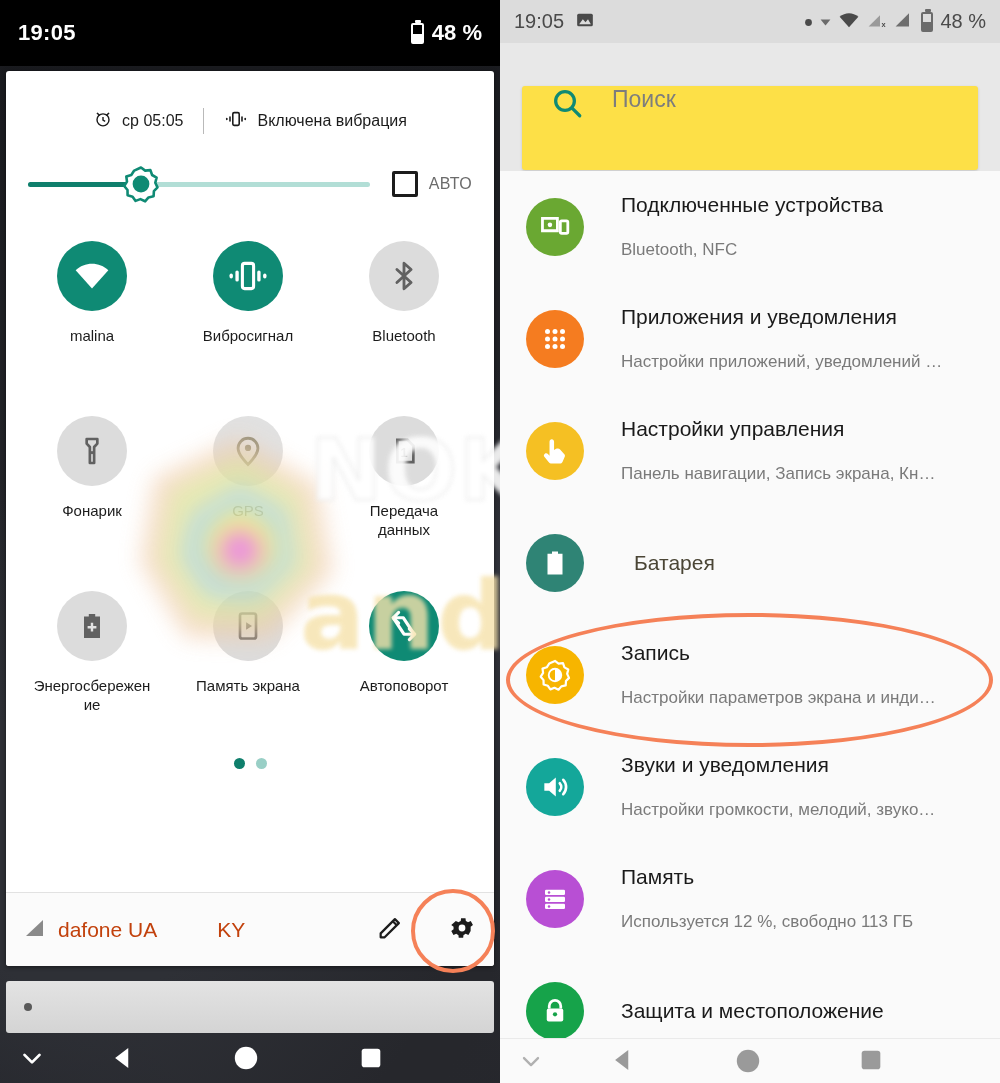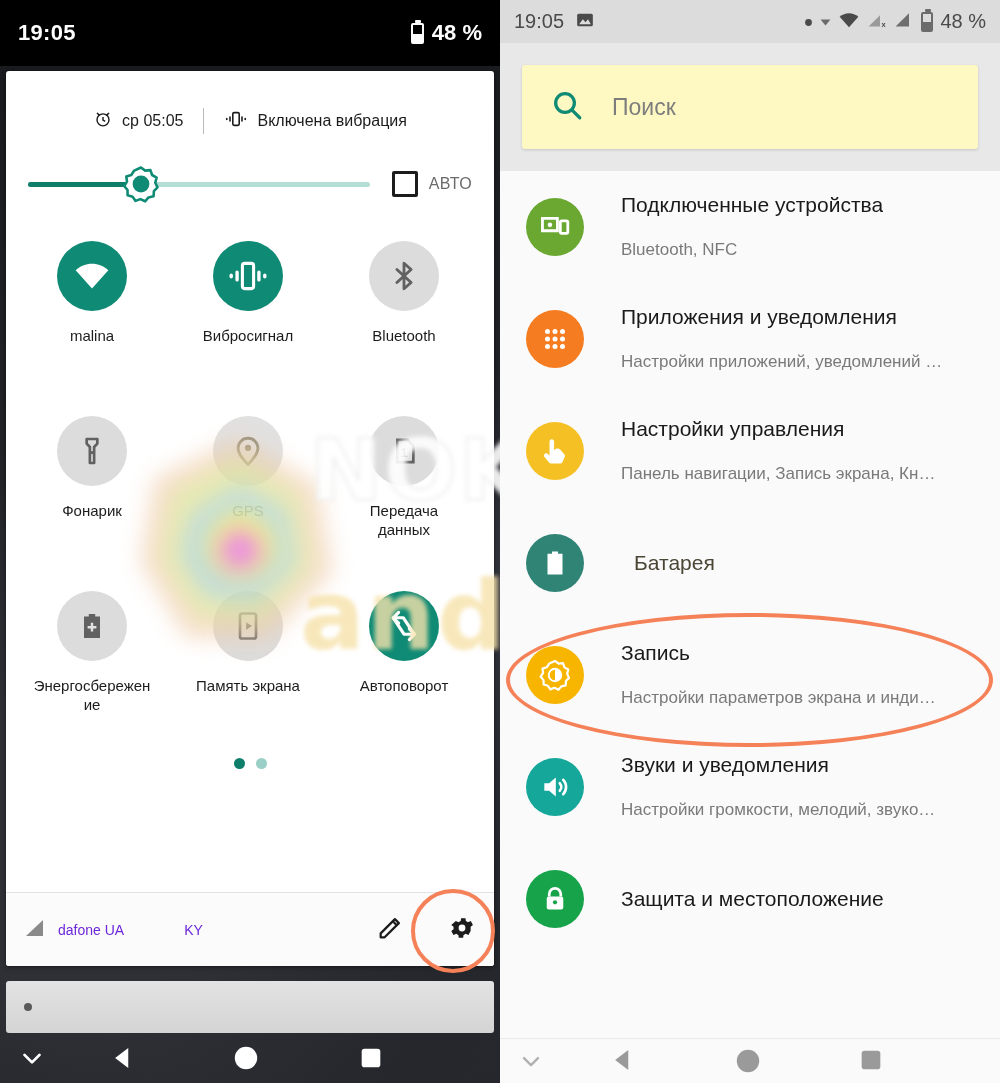--- a/index.html
+++ b/index.html
@@ -96,21 +96,21 @@
   .dot.active{background:#0f7f6c;}
   .dot.inactive{background:#99cfc6;}
 
   .qs-footer{
     position:absolute;left:0;bottom:0;width:488px;height:74px;
     border-top:1px solid #e2e2e2;
     display:flex;align-items:center;padding:0 18px;box-sizing:border-box;
     background:#fbfbfb;
   }
   .carrier{display:flex;align-items:center;gap:12px;flex:1;}
-  .carrier-txt{font-size:14px;color:#6d28d9;}
+  .carrier-txt{font-size:21px;color:#c2410c;}
   .carrier-txt.second{margin-left:48px;}
   .footer-actions{display:flex;align-items:center;gap:44px;}
 
   .notif-strip{
     position:absolute;left:6px;top:981px;width:488px;height:52px;
     background:linear-gradient(180deg,#e3e3e3 0%,#d4d4d4 100%);
     border-radius:3px;
   }
   .notif-strip::before{
     content:"";position:absolute;left:18px;top:22px;width:8px;height:8px;border-radius:50%;background:#5a5a5a;
@@ -156,23 +156,24 @@
     width:12px;height:20px;border:2px solid #6b6b6b;border-radius:2px;
     position:relative;box-sizing:border-box;
     background:linear-gradient(to top,#6b6b6b 0 48%, transparent 48% 100%);
   }
   .sb-battery-gray::before{
     content:"";position:absolute;top:-5px;left:2px;width:6px;height:3px;background:#6b6b6b;border-radius:1px;
   }
 
   .search-wrap{position:absolute;top:43px;left:0;width:500px;padding:22px 22px;box-sizing:border-box;background:#e8e8e8;}
   .search-box{
-    height:84px;background:#fef9c3;border-radius:3px;
-    display:flex;align-items:center;padding:0 28px;box-sizing:border-box;gap:28px;
+    height:84px;background:#fde047;border-radius:3px;
+    display:flex;padding:0 28px;box-sizing:border-box;gap:28px;
     box-shadow:0 1px 3px rgba(0,0,0,.16);
+    margin-top:21px;
   }
   .search-ph{font-size:23px;color:#7d7d7d;}
 
   .settings-list{position:absolute;top:171px;left:0;width:500px;bottom:44px;overflow:hidden;background:#fafafa;}
   .s-item{display:flex;align-items:center;padding:0 0 0 26px;height:112px;box-sizing:border-box;gap:37px;}
   .s-icon{
     width:58px;height:58px;min-width:58px;border-radius:50%;
     display:flex;align-items:center;justify-content:center;
   }
   .s-text{display:flex;flex-direction:column;justify-content:center;overflow:hidden;}
@@ -568,20 +569,36 @@
             <path d="M15.6 9.2a4.2 4.2 0 0 1 0 5.6" fill="none" stroke="#ffffff" stroke-width="2" stroke-linecap="round"></path>
             <path d="M18.2 6.6a8 8 0 0 1 0 10.8" fill="none" stroke="#ffffff" stroke-width="2" stroke-linecap="round"></path>
           </svg>
         </div>
         <div class="s-text">
           <div class="s-title">Звуки и уведомления</div>
           <div class="s-sub">Настройки громкости, мелодий, звуко…</div>
         </div>
       </div>
 
+      <div class="s-item">
+        <div class="s-icon" style="background:#b84fd4;">
+          <svg width="30" height="30" viewBox="0 0 24 24" fill="#ffffff">
+            <rect x="4" y="4.6" width="16" height="4.2" rx="1"></rect>
+            <rect x="4" y="10.2" width="16" height="4.2" rx="1"></rect>
+            <rect x="4" y="15.8" width="16" height="4.2" rx="1"></rect>
+            <circle cx="7.2" cy="6.7" r="1" fill="#b84fd4"></circle>
+            <circle cx="7.2" cy="12.3" r="1" fill="#b84fd4"></circle>
+            <circle cx="7.2" cy="17.9" r="1" fill="#b84fd4"></circle>
+          </svg>
+        </div>
+        <div class="s-text">
+          <div class="s-title">Память</div>
+          <div class="s-sub">Используется 12 %, свободно 113 ГБ</div>
+        </div>
+      </div>
 
       <div class="s-item">
         <div class="s-icon" style="background:#16a34a;">
           <svg width="30" height="30" viewBox="0 0 24 24" fill="#ffffff">
             <path d="M7.4 10V8a4.6 4.6 0 0 1 9.2 0v2" fill="none" stroke="#ffffff" stroke-width="2.2"></path>
             <rect x="5.4" y="10" width="13.2" height="10.4" rx="1.6"></rect>
             <circle cx="12" cy="14.6" r="1.7" fill="#16a34a"></circle>
           </svg>
         </div>
         <div class="s-text">

